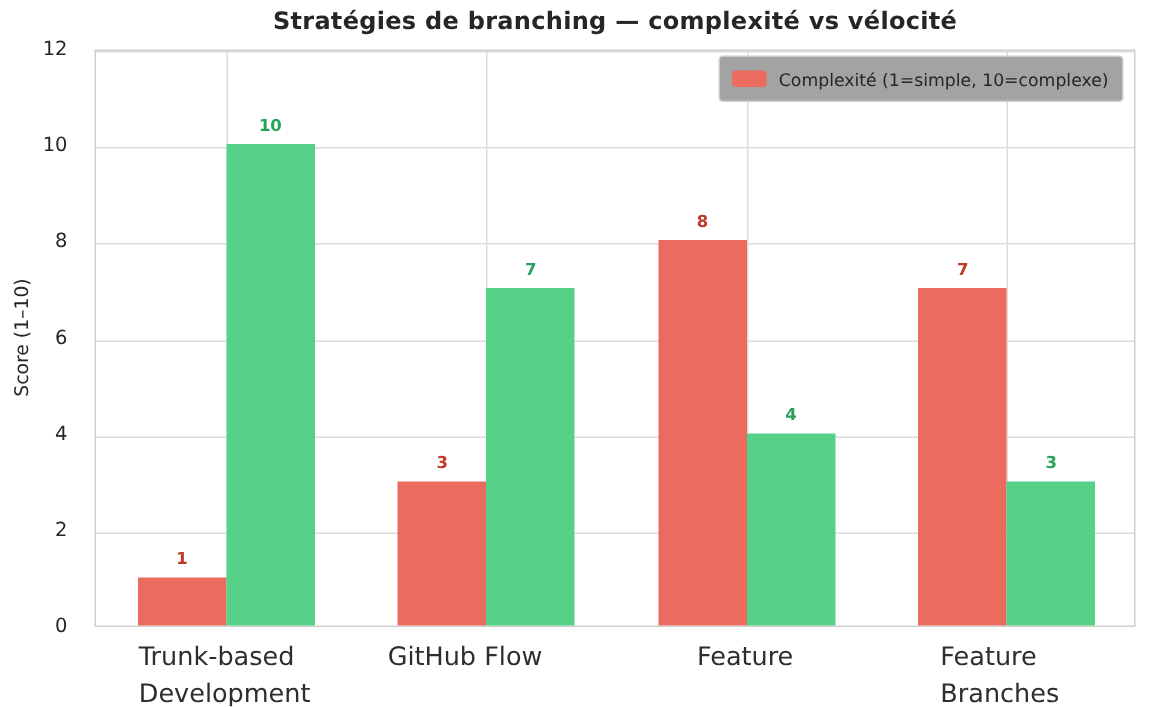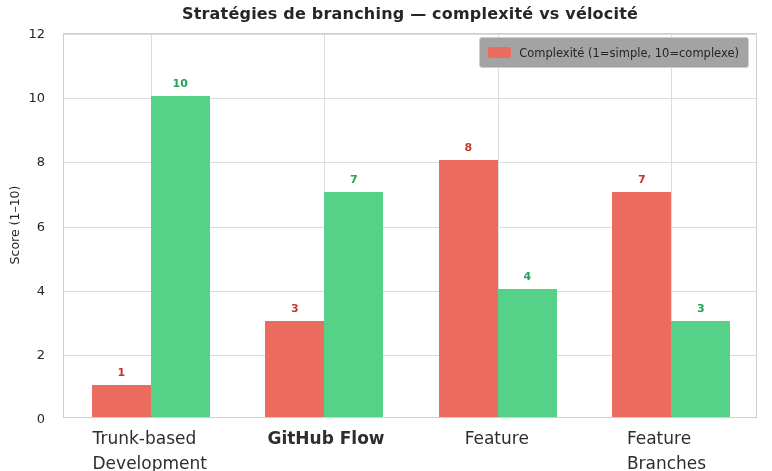--- a/index.html
+++ b/index.html
@@ -190,19 +190,19 @@
       <div class="legend-item">
         <span class="legend-swatch" id="swatch-0" style="background: rgb(235, 107, 94);"></span>
         <span class="legend-label">Complexité (1=simple, 10=complexe)</span>
       </div>
     </div>
   </div>
 
   <div class="x-ticks">
       <div class="x-tick-label" style="left: 86.75px;">Trunk-based
 Development</div>
-      <div class="x-tick-label" style="left: 263px; font-weight: bold;">GitHub Flow</div>
+      <div class="x-tick-label" style="left: 247px;">GitHub Flow</div>
       <div class="x-tick-label" style="left: 433.75px;">Feature</div>
       <div class="x-tick-label" style="left: 607.25px;">Feature Branches
 longue durée</div>
     </div>
 
 </div>
 
 </body></html>

